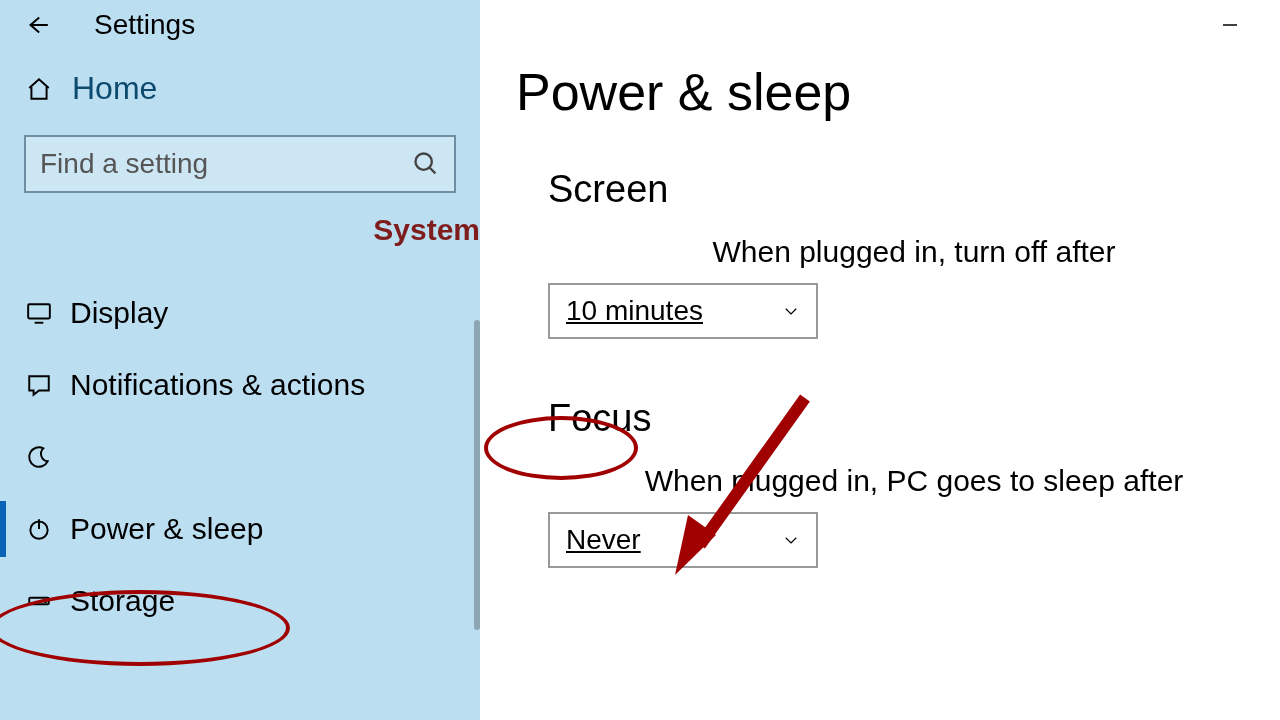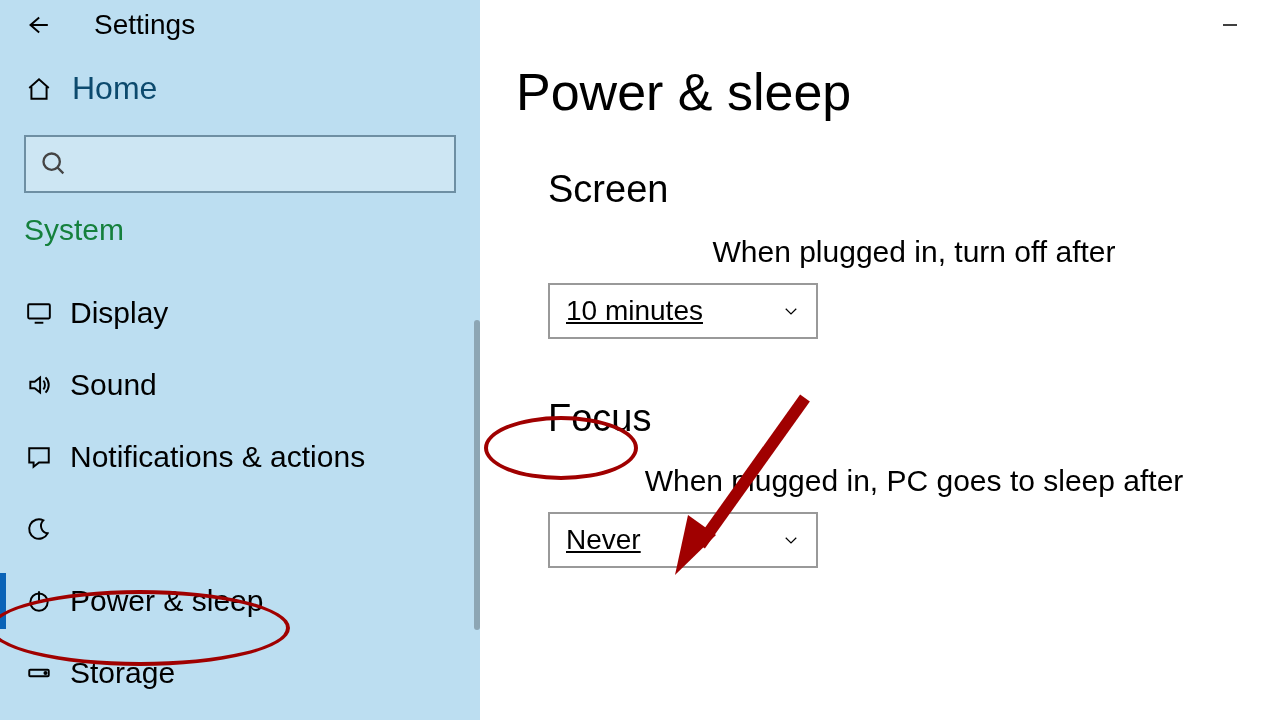--- a/index.html
+++ b/index.html
@@ -14,21 +14,21 @@
 
   .home-row { display: flex; align-items: center; padding: 20px 0 20px 26px; cursor: pointer; }
   .home-label { font-size: 32px; color: #0c4a6e; margin-left: 20px; }
 
   .search-wrap { margin: 8px 24px 20px 24px; }
   .search-box { width: 100%; height: 58px; border: 2px solid #6e8fa3; background: #cde6f3; display: flex; align-items: center; padding: 0 14px; }
   .search-input { flex: 1; border: none; background: transparent; font-size: 28px; color: #555; outline: none; }
   .search-input::placeholder { color: #555; }
   .search-icon { width: 28px; height: 28px; }
 
-  .section-label { font-size: 30px; font-weight: 400; color: #15803d; margin: 14px 0 30px 24px; }
+  .section-label { font-size: 30px; font-weight: 700; color: #7f1d1d; margin: 14px 0 30px 24px; text-align: right; }
 
   .nav-item { display: flex; align-items: center; height: 72px; padding-left: 26px; cursor: pointer; position: relative; }
   .nav-item .nav-icon { width: 26px; height: 26px; flex-shrink: 0; display: flex; align-items: center; justify-content: center; }
   .nav-item .nav-label { font-size: 30px; color: #000; margin-left: 18px; }
   .nav-item.active::before { content: ""; position: absolute; left: 0; top: 8px; bottom: 8px; width: 6px; background: #0a63b7; }
 
   .sidebar-scroll-track { position: absolute; right: 0; top: 320px; width: 6px; height: 310px; background: rgba(0,0,0,0.25); border-radius: 3px; }
 
   
   .main { flex: 1; padding: 62px 0 0 36px; position: relative; }
@@ -71,49 +71,40 @@
     <div class="home-row">
       <svg class="nav-icon" width="26" height="26" viewBox="0 0 24 24" fill="none" stroke="#000" stroke-width="1.8">
         <path d="M3 11 L12 3 L21 11"></path>
         <path d="M5 10 V21 H19 V10"></path>
       </svg>
       <div class="home-label">Home</div>
     </div>
 
     <div class="search-wrap">
       <div class="search-box">
+        <input class="search-input" type="text" placeholder="Find a setting" style="">
         <svg class="search-icon" viewBox="0 0 24 24" fill="none" stroke="#444" stroke-width="2">
           <circle cx="10" cy="10" r="7"></circle>
           <path d="M20 20 L15 15"></path>
         </svg>
       </div>
     </div>
 
     <div class="section-label">System</div>
 
     <div class="nav-item">
       <span class="nav-icon">
         <svg width="26" height="26" viewBox="0 0 24 24" fill="none" stroke="#000" stroke-width="1.8">
           <rect x="2" y="4" width="20" height="13" rx="1"></rect>
           <path d="M8 21 H16"></path>
         </svg>
       </span>
       <span class="nav-label">Display</span>
     </div>
 
-    <div class="nav-item">
-      <span class="nav-icon">
-        <svg width="26" height="26" viewBox="0 0 24 24" fill="none" stroke="#000" stroke-width="1.8">
-          <path d="M4 9 V15 H8 L13 19 V5 L8 9 Z"></path>
-          <path d="M16 8 C18 10 18 14 16 16"></path>
-          <path d="M18 5 C22 9 22 15 18 19"></path>
-        </svg>
-      </span>
-      <span class="nav-label">Sound</span>
-    </div>
 
     <div class="nav-item">
       <span class="nav-icon">
         <svg width="26" height="26" viewBox="0 0 24 24" fill="none" stroke="#000" stroke-width="1.8">
           <path d="M3 4 H21 V17 H12 L7 21 V17 H3 Z"></path>
         </svg>
       </span>
       <span class="nav-label">Notifications &amp; actions</span>
     </div>
 

